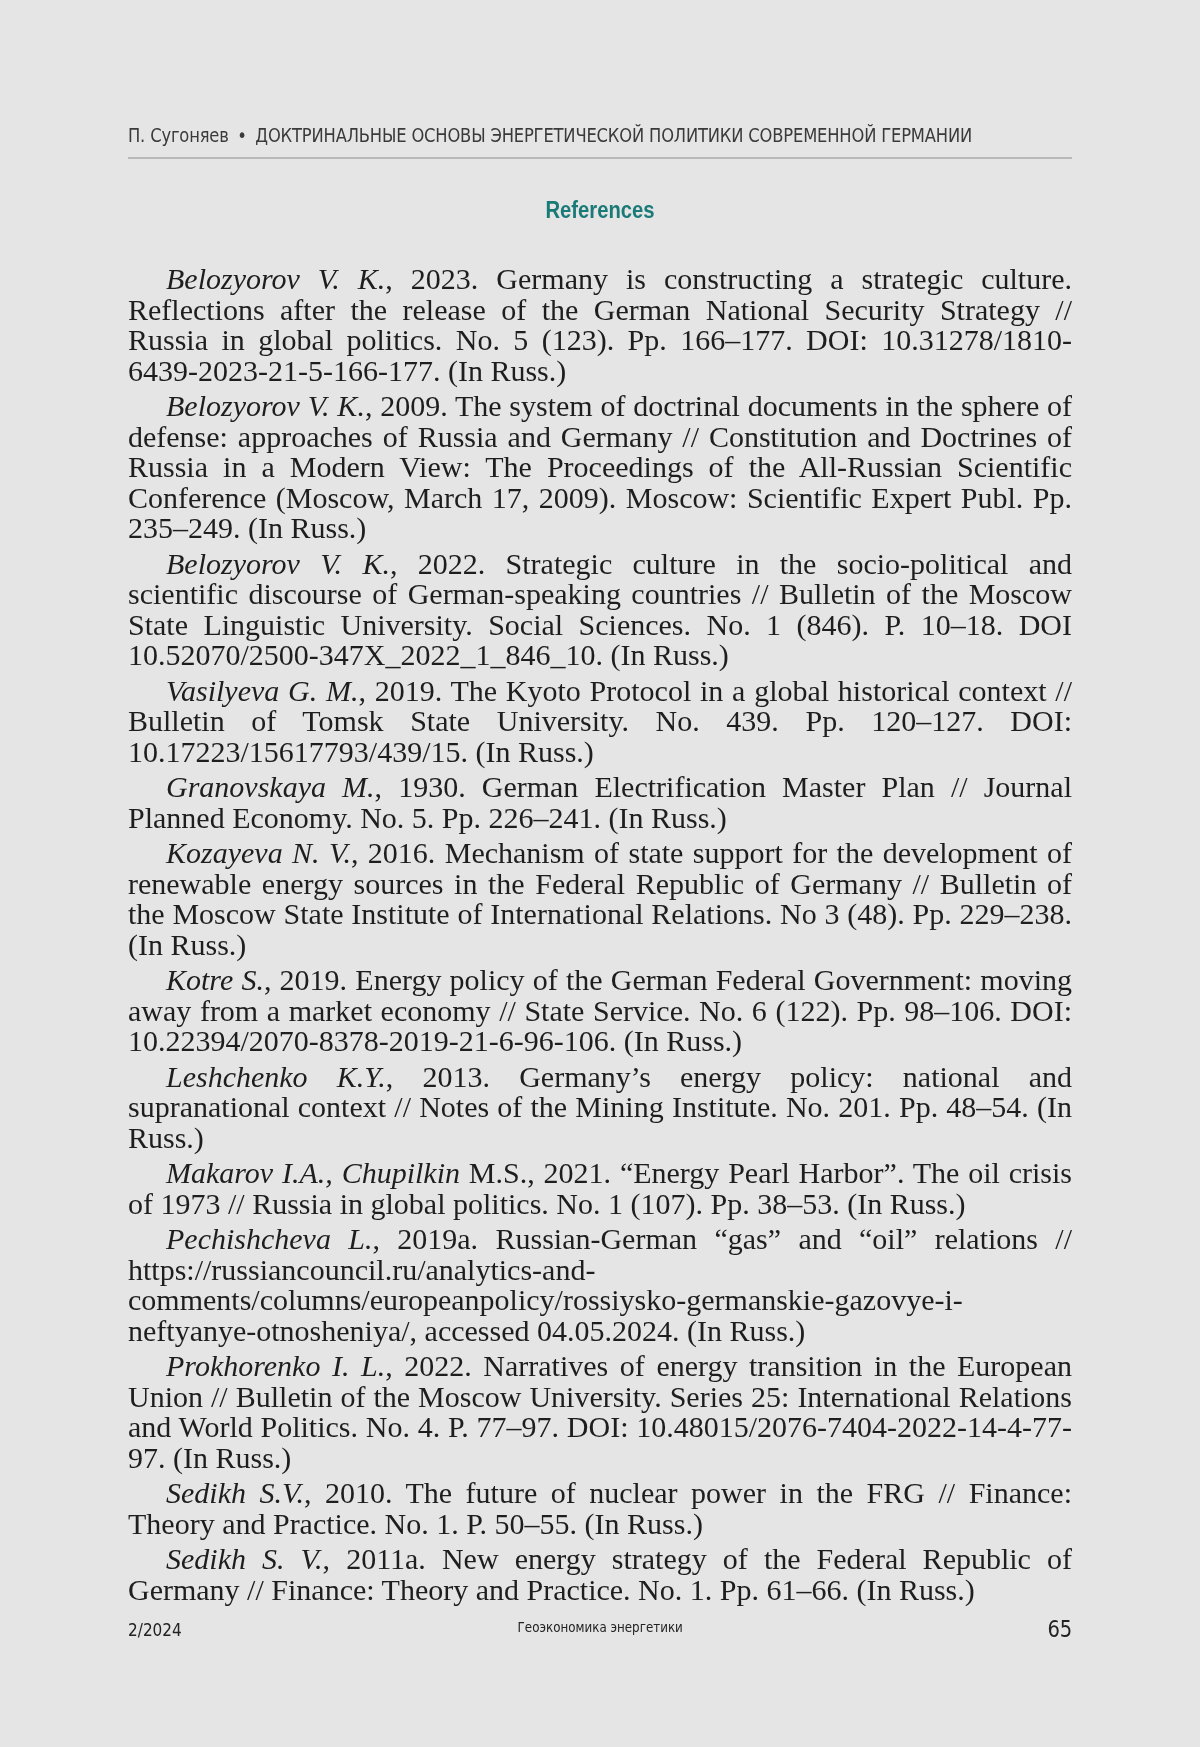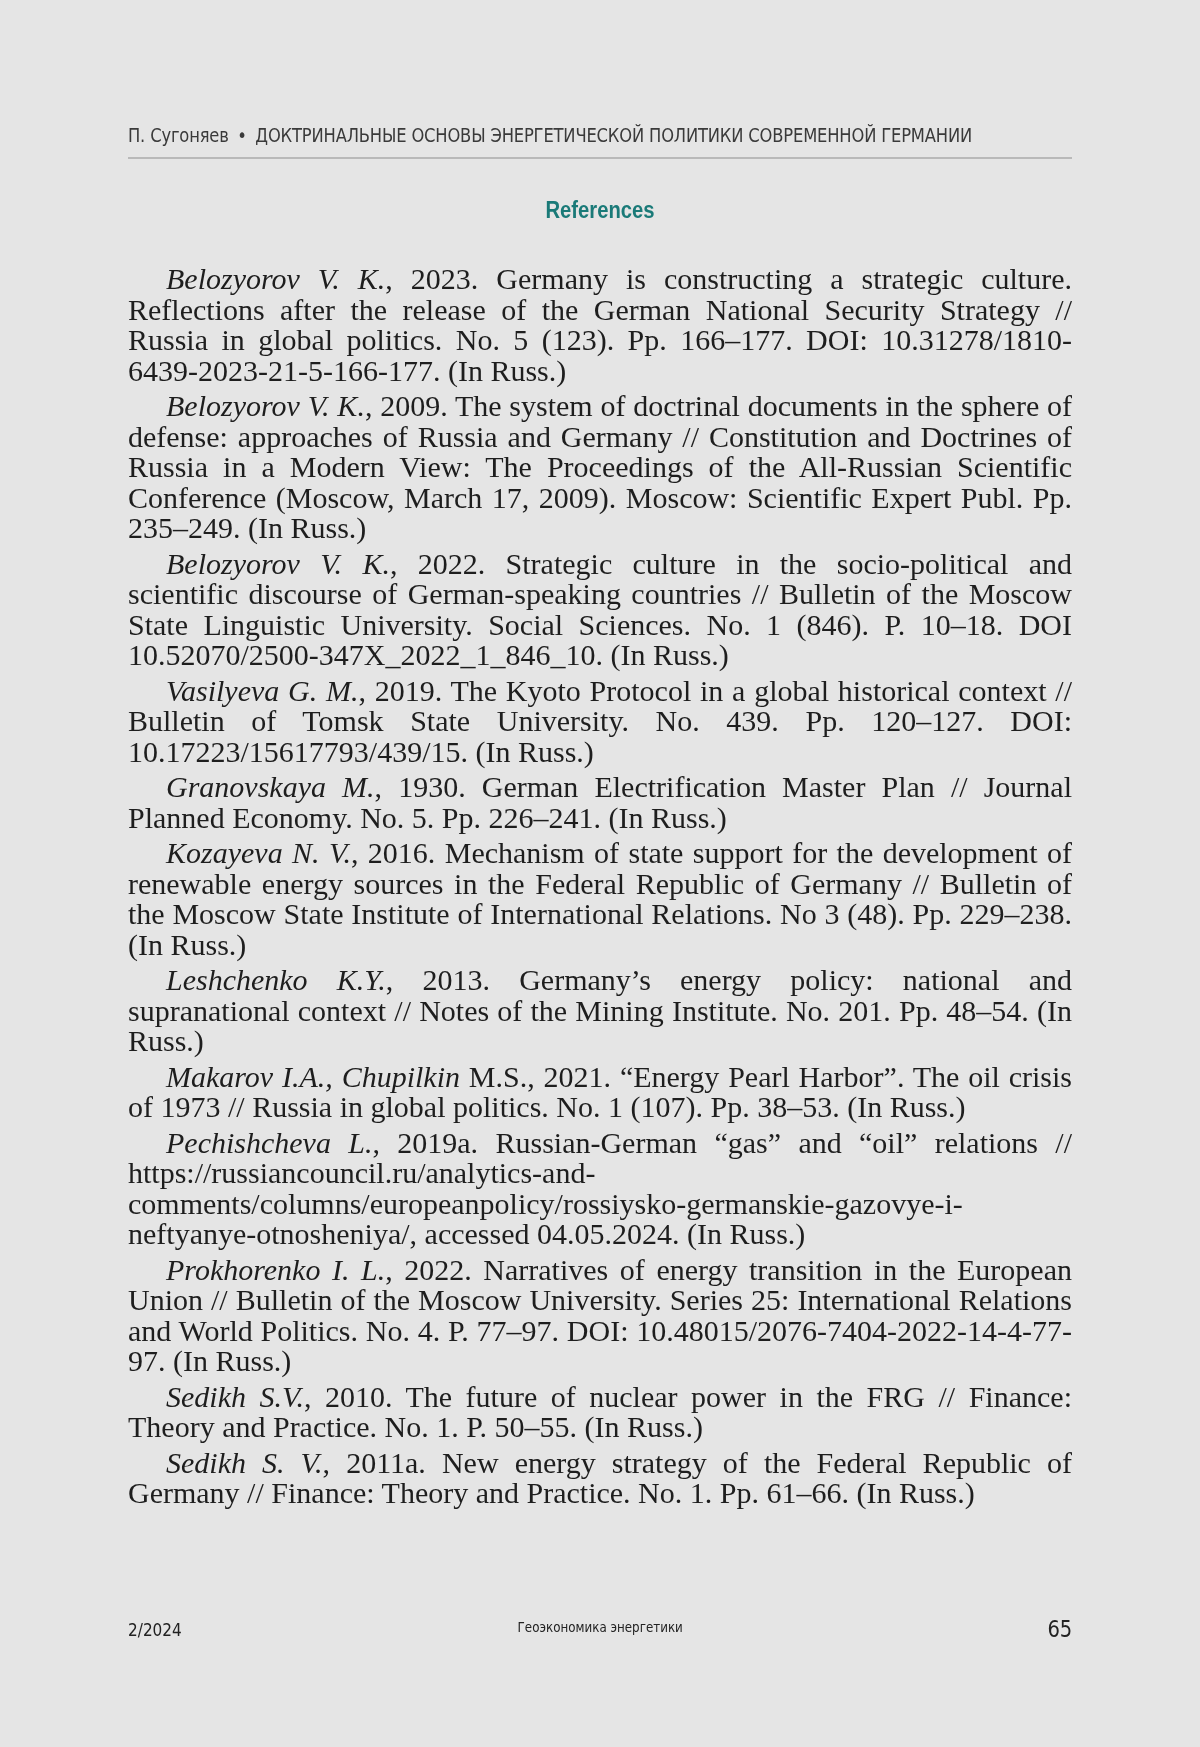--- a/index.html
+++ b/index.html
@@ -51,20 +51,21 @@
 
   <div class="section-title"><span>References</span></div>
 
   <div class="refs" id="refs">
       <p class="ref"><span class="author">Belozyorov V. K.</span><span>, 2023. Germany is constructing a strategic culture. Reflections after the release of the German National Security Strategy // Russia in global politics. No. 5 (123). Pp. 166–177. DOI: 10.31278/1810-6439-2023-21-5-166-177. (In Russ.)</span></p>
       <p class="ref"><span class="author">Belozyorov V. K.</span><span>, 2009. The system of doctrinal documents in the sphere of defense: approaches of Russia and Germany // Constitution and Doctrines of Russia in a Modern View: The Proceedings of the All-Russian Scientific Conference (Moscow, March 17, 2009). Moscow: Scientific Expert Publ. Pp. 235–249. (In Russ.)</span></p>
       <p class="ref"><span class="author">Belozyorov V. K.</span><span>, 2022. Strategic culture in the socio-political and scientific discourse of German-speaking countries // Bulletin of the Moscow State Linguistic University. Social Sciences. No. 1 (846). P. 10–18. DOI 10.52070/2500-347X_2022_1_846_10. (In Russ.)</span></p>
       <p class="ref"><span class="author">Vasilyeva G. M.</span><span>, 2019. The Kyoto Protocol in a global historical context // Bulletin of Tomsk State University. No. 439. Pp. 120–127. DOI: 10.17223/15617793/439/15. (In Russ.)</span></p>
       <p class="ref"><span class="author">Granovskaya M.</span><span>, 1930. German Electrification Master Plan // Journal Planned Economy. No. 5. Pp. 226–241. (In Russ.)</span></p>
       <p class="ref"><span class="author">Kozayeva N. V.</span><span>, 2016. Mechanism of state support for the development of renewable energy sources in the Federal Republic of Germany // Bulletin of the Moscow State Institute of International Relations. No 3 (48). Pp. 229–238. (In Russ.)</span></p>
+      <p class="ref"><span class="author">Kotre S.</span><span>, 2019. Energy policy of the German Federal Government: moving away from a market economy // State Service. No. 6 (122). Pp. 98–106. DOI: 10.22394/2070-8378-2019-21-6-96-106. (In Russ.)</span></p>
       <p class="ref"><span class="author">Leshchenko K.Y.</span><span>, 2013. Germany’s energy policy: national and supranational context // Notes of the Mining Institute. No. 201. Pp. 48–54. (In Russ.)</span></p>
       <p class="ref"><span class="author">Makarov I.A., Chupilkin</span><span> M.S., 2021. “Energy Pearl Harbor”. The oil crisis of 1973 // Russia in global politics. No. 1 (107). Pp. 38–53. (In Russ.)</span></p>
       <p class="ref"><span class="author">Pechishcheva L.</span><span>, 2019a. Russian-German “gas” and “oil” relations // https://russiancouncil.ru/analytics-and-comments/columns/europeanpolicy/rossiysko-germanskie-gazovye-i-neftyanye-otnosheniya/, accessed 04.05.2024. (In Russ.)</span></p>
       <p class="ref"><span class="author">Prokhorenko I. L.</span><span>, 2022. Narratives of energy transition in the European Union // Bulletin of the Moscow University. Series 25: International Relations and World Politics. No. 4. P. 77–97. DOI: 10.48015/2076-7404-2022-14-4-77-97. (In Russ.)</span></p>
       <p class="ref"><span class="author">Sedikh S.V.</span><span>, 2010. The future of nuclear power in the FRG // Finance: Theory and Practice. No. 1. P. 50–55. (In Russ.)</span></p>
       <p class="ref"><span class="author">Sedikh S. V.</span><span>, 2011a. New energy strategy of the Federal Republic of Germany // Finance: Theory and Practice. No. 1. Pp. 61–66. (In Russ.)</span></p>
     </div>
 
   <div class="footer">
     <span class="issue">2/2024</span>

